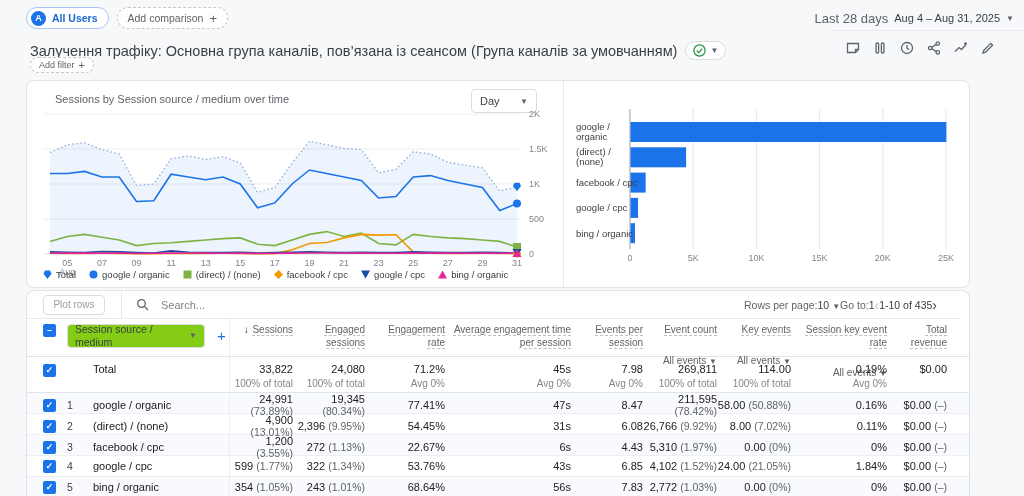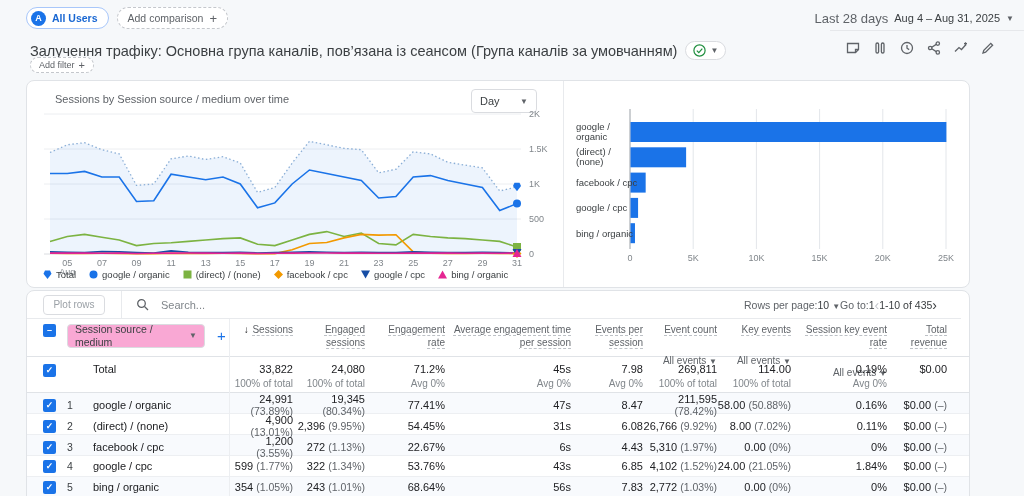--- a/index.html
+++ b/index.html
@@ -64,21 +64,21 @@
   .vline{position:absolute;left:202px;top:28px;bottom:0;width:1px;background:#eceef1}
   .trow{display:grid;grid-template-columns:16px 24px 26px 136px 64px 72px 80px 126px 72px 74px 74px 96px 60px 1fr;align-items:center}
   .thead{height:38px;border-bottom:1px solid #e0e3e7;font-size:10px;color:#5f6368;align-items:start;padding-top:5px}
   .hcell{line-height:1.25}
   .num{text-align:right}
   .hlbl{text-decoration:underline dashed;text-decoration-color:#bdc1c6;text-underline-offset:2px}
   .sorti{font-size:10px;color:#202124;text-decoration:none;display:inline-block;margin-right:1px}
   .hfilter{font-size:10px;color:#5f6368;margin-top:18px;cursor:pointer}
   .dimcell{display:flex;align-items:center}
   .dimsel{display:inline-flex;align-items:center;justify-content:space-between;width:138px;height:24px;border:1px solid #dadce0;
-          border-radius:4px;padding:0 7px;font-size:10.5px;color:#3c4043;cursor:pointer;background:#f9a8d4}
+          border-radius:4px;padding:0 7px;font-size:10.5px;color:#3c4043;cursor:pointer;background:#84cc16}
   .sc{font-size:8px;color:#5f6368}
   .plusbtn{color:#1a73e8;font-size:15px;margin-left:12px;cursor:pointer}
   .total{height:36px;border-bottom:1px solid #e0e3e7;align-items:start;padding-top:6px;font-size:11px}
   .tot-sub{font-size:10px;color:#80868b;margin-top:3px}
   .drow{height:21px;border-bottom:1px solid #edeff2;font-size:11px}
   .drow.alt{background:#f8fafd}
   .mv{color:#202124}
   .pv{color:#5f6368;font-size:10.5px}
   .idx{color:#3c4043;font-size:10.5px}
   .cb{width:13px;height:13px;border-radius:2px;background:#1a73e8;color:#fff;font-size:9px;line-height:13px;

